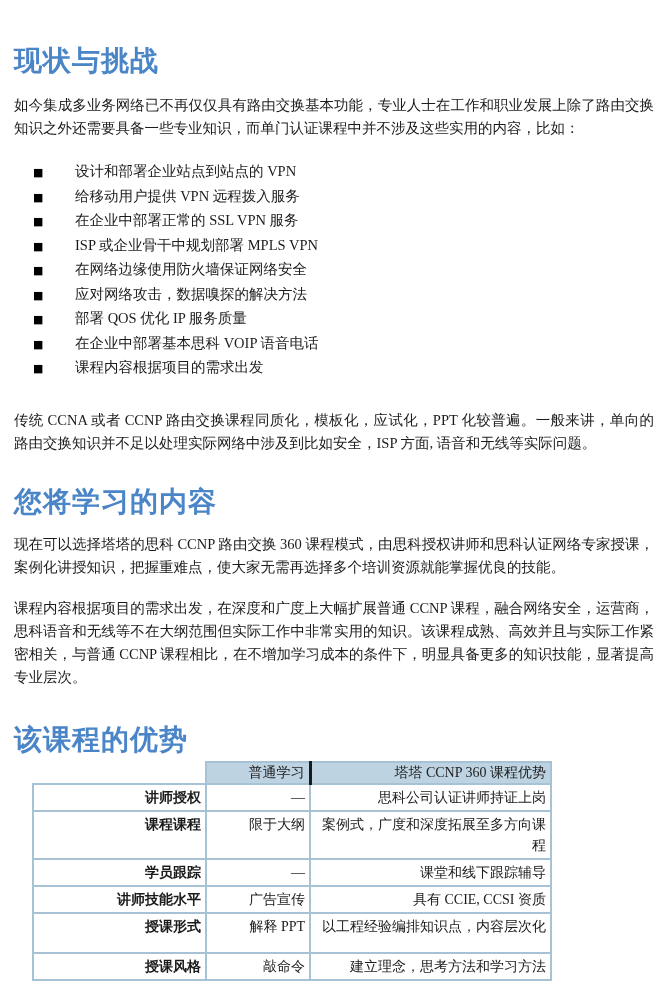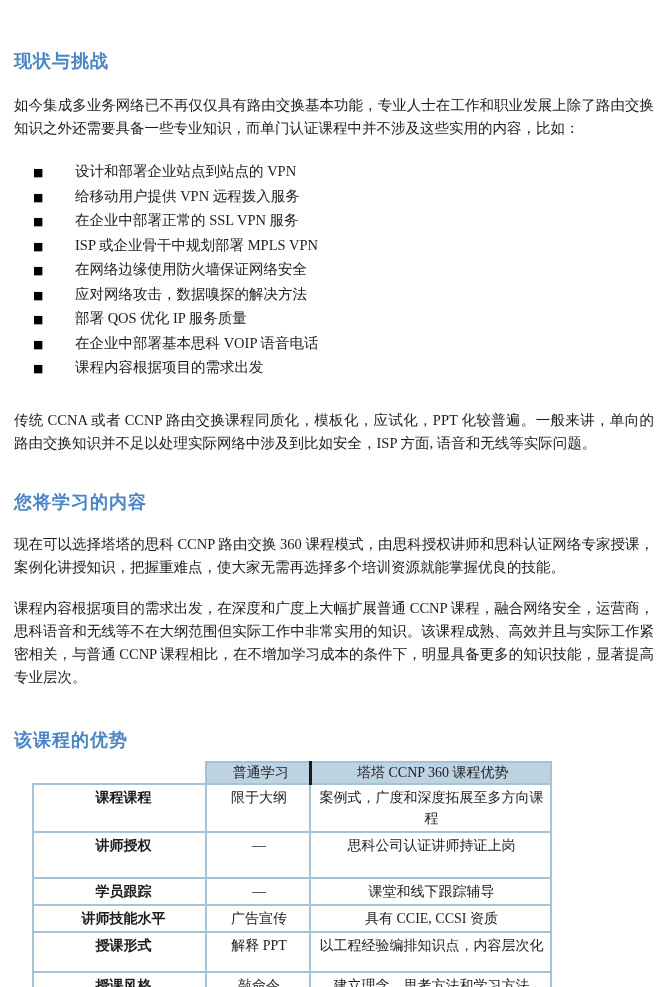--- a/index.html
+++ b/index.html
@@ -14,21 +14,21 @@
   body {
     width: 668px;
     font-family: "Liberation Serif", "DejaVu Serif", serif;
     color: var(--body-text);
   }
   .page { padding: 0 14px; width: 668px; }
 
   h1.sec-title {
     font-family: Liberation Serif, serif;
     font-weight: bold;
-    font-size: 18px;
+    font-size: 28px;
     line-height: 34px;
     color: var(--heading);
     letter-spacing: 1px;
     margin: 0;
   }
   #challenges-title { margin: 44px 0 16px 0; }
   #learning-title   { margin: 30px 0 14px 0; }
   #advantages-title { margin: 34px 0 4px 0; }
 
   p.body-para {
@@ -68,21 +68,21 @@
     margin: 2px 0 0 18px;
     font-size: 14px;
   }
   .adv-table col.c1 { width: 173px; }
   .adv-table col.c2 { width: 104px; }
   .adv-table col.c3 { width: 241px; }
 
   .adv-table th, .adv-table td {
     border: 2px solid var(--table-border);
     vertical-align: top;
-    text-align: center;
+    text-align: right;
     font-weight: normal;
   }
   .adv-table thead tr { height: 21px; }
   .adv-table th {
     background: var(--table-header-bg);
     padding: 1px 4px 1px 10px;
     font-size: 14px;
     color: #222;
     line-height: 18px;
   }
@@ -174,30 +174,30 @@
       </colgroup>
     <thead>
       <tr>
         <th class="ghost-header"></th>
         <th class="normal-header">普通学习</th>
         <th class="tata-header">塔塔 CCNP 360 课程优势</th>
       </tr>
     </thead>
     <tbody>
         <tr>
+          <td class="label-cell">讲师授权</td>
+          <td class="normal-cell">—</td>
+          <td class="tata-cell">思科公司认证讲师持证上岗</td>
+        </tr>
+        <tr>
           <td class="label-cell">课程课程</td>
           <td class="normal-cell">限于大纲</td>
           <td class="tata-cell">案例式，广度和深度拓展至多方向课程</td>
         </tr>
         <tr>
-          <td class="label-cell">讲师授权</td>
-          <td class="normal-cell">—</td>
-          <td class="tata-cell">思科公司认证讲师持证上岗</td>
-        </tr>
-        <tr>
           <td class="label-cell">学员跟踪</td>
           <td class="normal-cell">—</td>
           <td class="tata-cell">课堂和线下跟踪辅导</td>
         </tr>
         <tr>
           <td class="label-cell">讲师技能水平</td>
           <td class="normal-cell">广告宣传</td>
           <td class="tata-cell">具有 CCIE, CCSI 资质</td>
         </tr>
         <tr>

